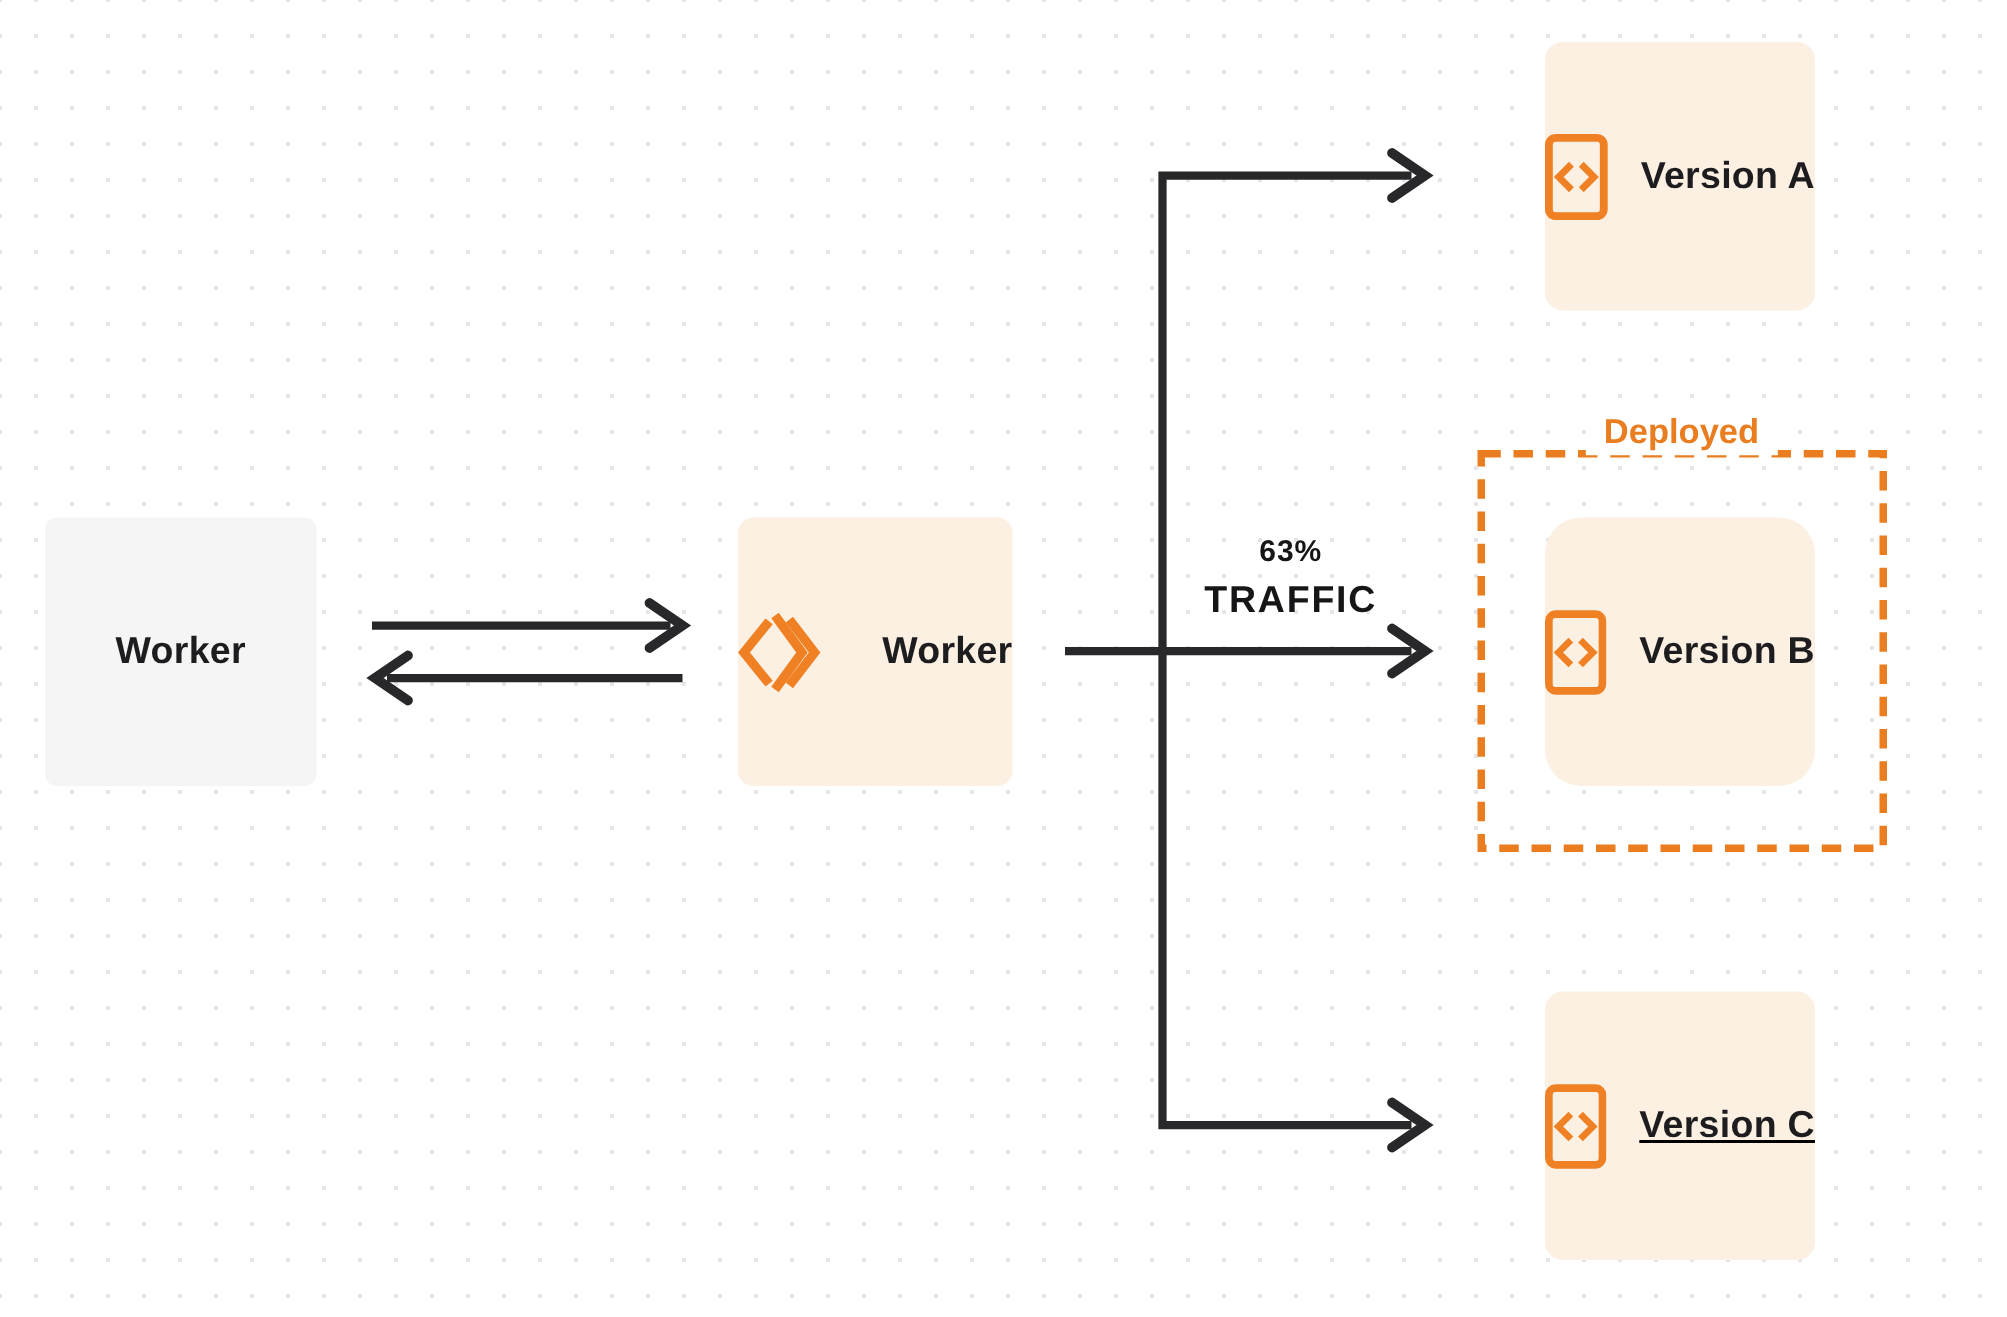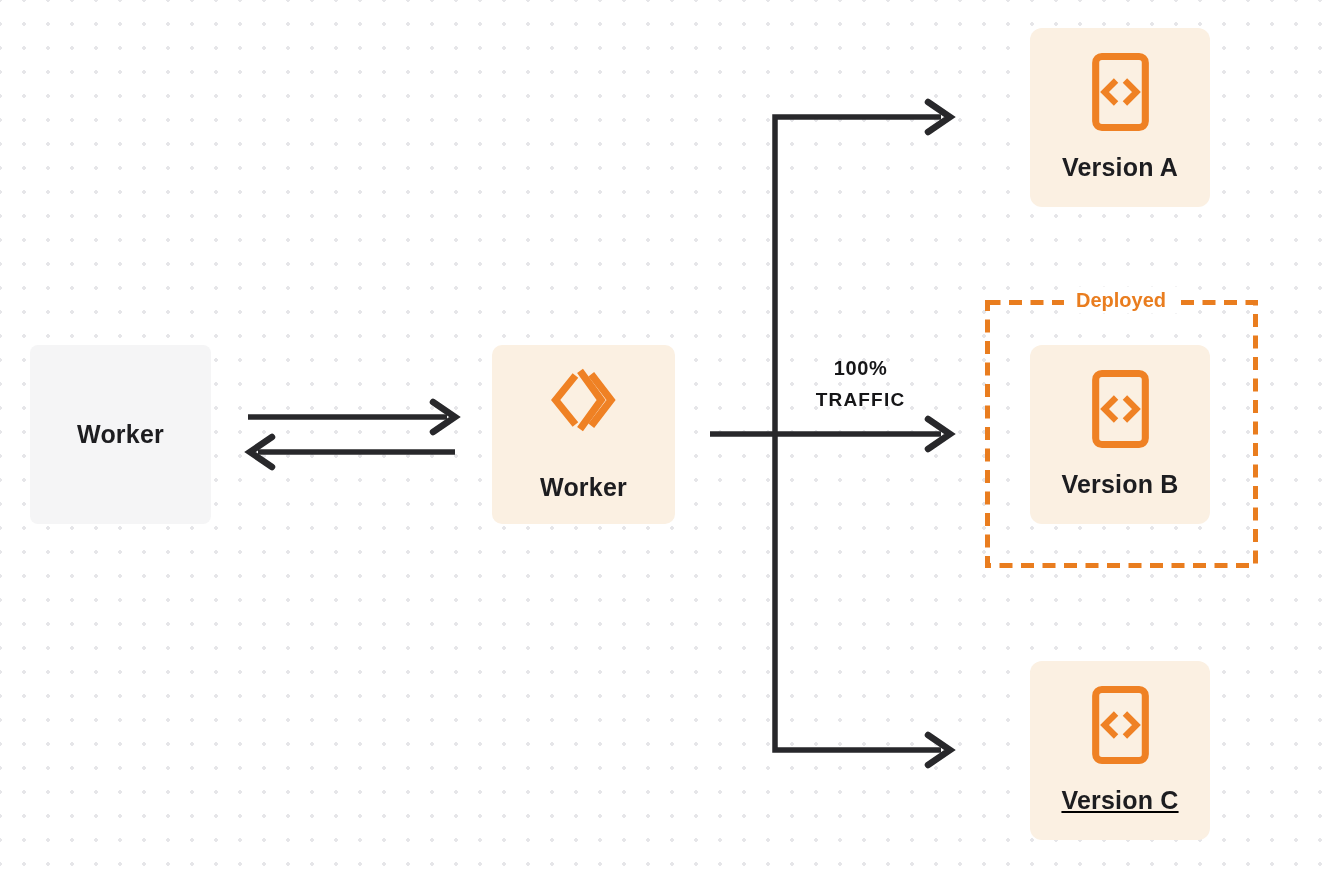--- a/index.html
+++ b/index.html
@@ -35,21 +35,20 @@
     fill: none;
     stroke: #28282b;
     stroke-width: 6.5;
     stroke-linecap: round;
     stroke-linejoin: miter;
   }
 
   .node {
     position: absolute;
     display: flex;
-    flex-direction: column;
     align-items: center;
     justify-content: center;
   }
   .node-label {
     font-size: 25px;
     font-weight: 700;
     color: #1d1d20;
     letter-spacing: 0.2px;
     white-space: nowrap;
   }
@@ -69,46 +68,46 @@
     gap: 40px;
   }
 
   .version-node {
     width: 180px; height: 179px;
     background: #fbf0e2;
     border-radius: 12px;
     gap: 22px;
   }
   .version-a { left: 1030px; top: 28px; }
-  .version-b { left: 1030px; top: 345px; }
+  .version-b { left: 1030px; top: 345px; border-radius: 24px; }
   .version-c { left: 1030px; top: 661px; text-decoration: underline; }
 
   .icon-svg { display: block; }
   .orange-stroke {
     fill: none;
     stroke: #ef8124;
     stroke-linecap: butt;
     stroke-linejoin: miter;
   }
 
   .deployed-border-svg {
     position: absolute;
     left: 985px; top: 300px;
     width: 273px; height: 268px;
     overflow: visible;
     pointer-events: none;
   }
   .deployed-label {
     position: absolute;
     left: 1121px;
-    top: 300px;
+    top: 288px;
     transform: translate(-50%, -50%);
     background: #ffffff;
     padding: 2px 12px;
-    font-size: 20px;
+    font-size: 23px;
     font-weight: 700;
     color: #e97d1f;
     white-space: nowrap;
   }
 
   .traffic-label {
     position: absolute;
     left: 788px; top: 352px;
     width: 145px;
     text-align: center;
@@ -116,21 +115,21 @@
     font-weight: 700;
   }
   .traffic-line1 {
     display: block;
     font-size: 20px;
     line-height: 32px;
     letter-spacing: 0.6px;
   }
   .traffic-line2 {
     display: block;
-    font-size: 19px;
+    font-size: 25px;
     line-height: 32px;
     letter-spacing: 1.2px;
   }
 </style>
 </head>
 <body>
 
 <div class="stage">
 
   <svg class="arrows-layer" viewBox="0 0 1338 878">
@@ -164,21 +163,21 @@
   <div class="node worker-node">
     <svg class="icon-svg" width="66" height="66" viewBox="0 0 100 100">
       <polyline class="orange-stroke" stroke-width="11" points="37,13 7,50 37,87"></polyline>
       <polyline class="orange-stroke" stroke-width="11" points="44,6 76,50 44,94"></polyline>
       <polyline class="orange-stroke" stroke-width="11" points="61,11 91,50 61,89"></polyline>
     </svg>
     <div class="node-label">Worker</div>
   </div>
 
   <div class="traffic-label">
-    <span class="traffic-line1">100%</span>
+    <span class="traffic-line1">63%</span>
     <span class="traffic-line2">TRAFFIC</span>
   </div>
 
   <svg class="deployed-border-svg" viewBox="0 0 273 268">
     <rect x="2.5" y="2.5" width="268" height="263" fill="none" stroke="#e97d1f" stroke-width="5" stroke-dasharray="13 8.5"></rect>
   </svg>
   <div class="deployed-label">Deployed</div>
 
   <div class="node version-node version-a">
     <svg class="icon-svg" width="57" height="78" viewBox="0 0 64 88">

